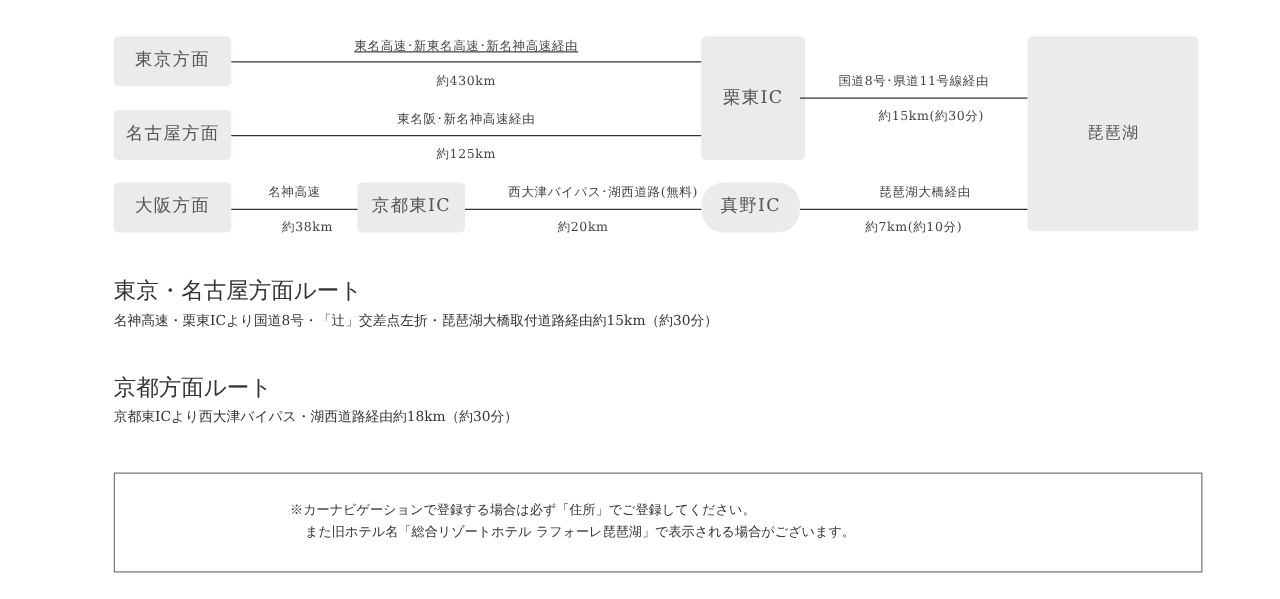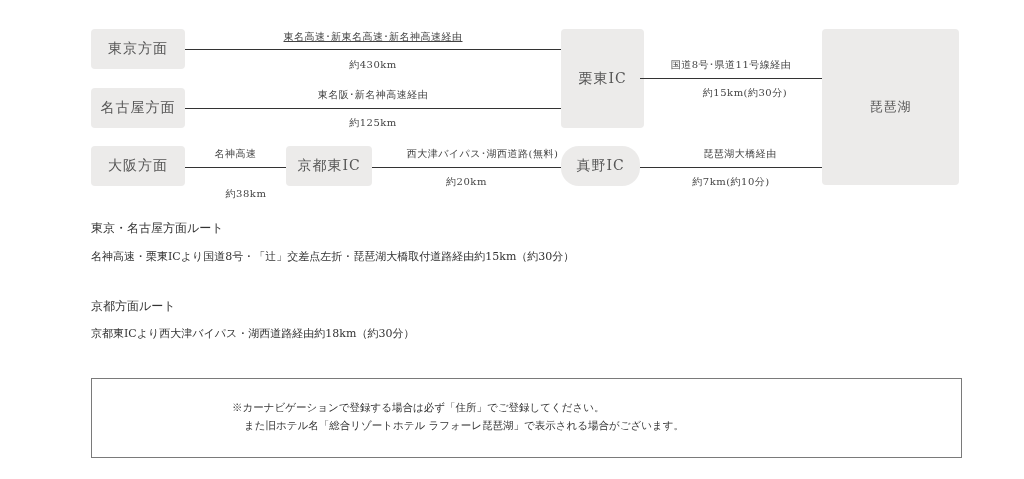--- a/index.html
+++ b/index.html
@@ -24,21 +24,21 @@
     font-size: 10px;
     color: #444;
     text-align: center;
     white-space: nowrap;
     letter-spacing: 0.5px;
   }
 
   .section-title {
     position: absolute;
     left: 91px;
-    font-size: 12px;
+    font-size: 18px;
     color: #333;
     font-family: "DejaVu Serif", serif;
   }
   .section-text {
     position: absolute;
     left: 91px;
     font-size: 11px;
     color: #333;
     white-space: nowrap;
   }
@@ -84,21 +84,21 @@
 <div class="hline" style="left:185px; top:49px; width:376px;"></div>
 <div class="lbl" style="left:185px; top:30px; width:376px;text-decoration:underline;">東名高速･新東名高速･新名神高速経由</div>
 <div class="lbl" style="left:185px; top:58px; width:376px;">約430km</div>
 
 <div class="hline" style="left:185px; top:108px; width:376px;"></div>
 <div class="lbl" style="left:185px; top:88px; width:376px;">東名阪･新名神高速経由</div>
 <div class="lbl" style="left:185px; top:116px; width:376px;">約125km</div>
 
 <div class="hline" style="left:185px; top:167px; width:101px;"></div>
 <div class="lbl" style="left:185px; top:147px; width:101px;">名神高速</div>
-<div class="lbl" style="left:185px; top:175px; width:122px;margin-top:12px;">約38km</div>
+<div class="lbl" style="left:185px; top:175px; width:122px;">約38km</div>
 
 <div class="hline" style="left:372px; top:167px; width:189px;"></div>
 <div class="lbl" style="left:372px; top:147px; width:189px;padding-left:32px;">西大津バイパス･湖西道路(無料)</div>
 <div class="lbl" style="left:372px; top:175px; width:189px;">約20km</div>
 
 <div class="hline" style="left:640px; top:78px; width:182px;"></div>
 <div class="lbl" style="left:640px; top:58px; width:182px;">国道8号･県道11号線経由</div>
 <div class="lbl" style="left:640px; top:86px; width:182px;padding-left:28px;">約15km(約30分)</div>
 
 <div class="hline" style="left:640px; top:167px; width:182px;"></div>

